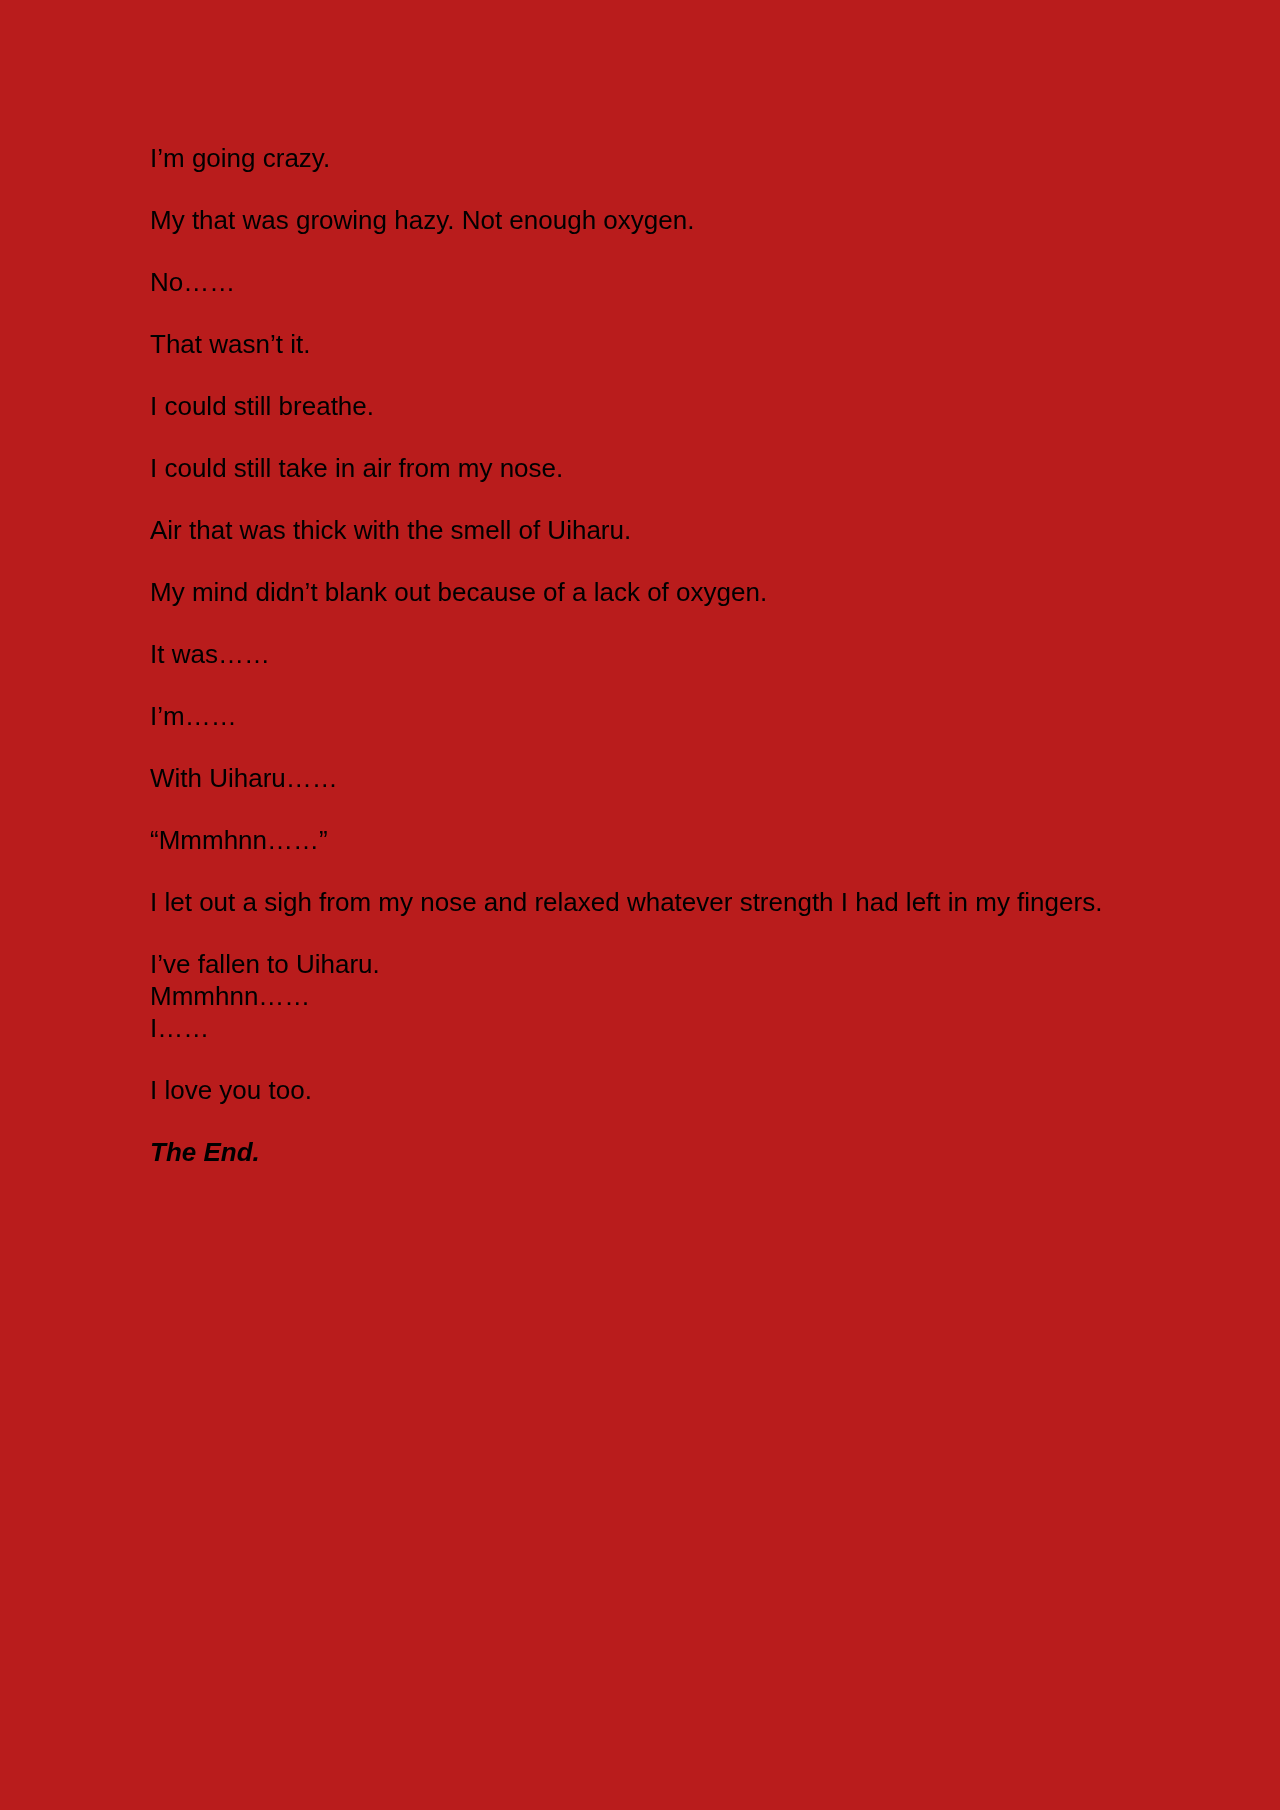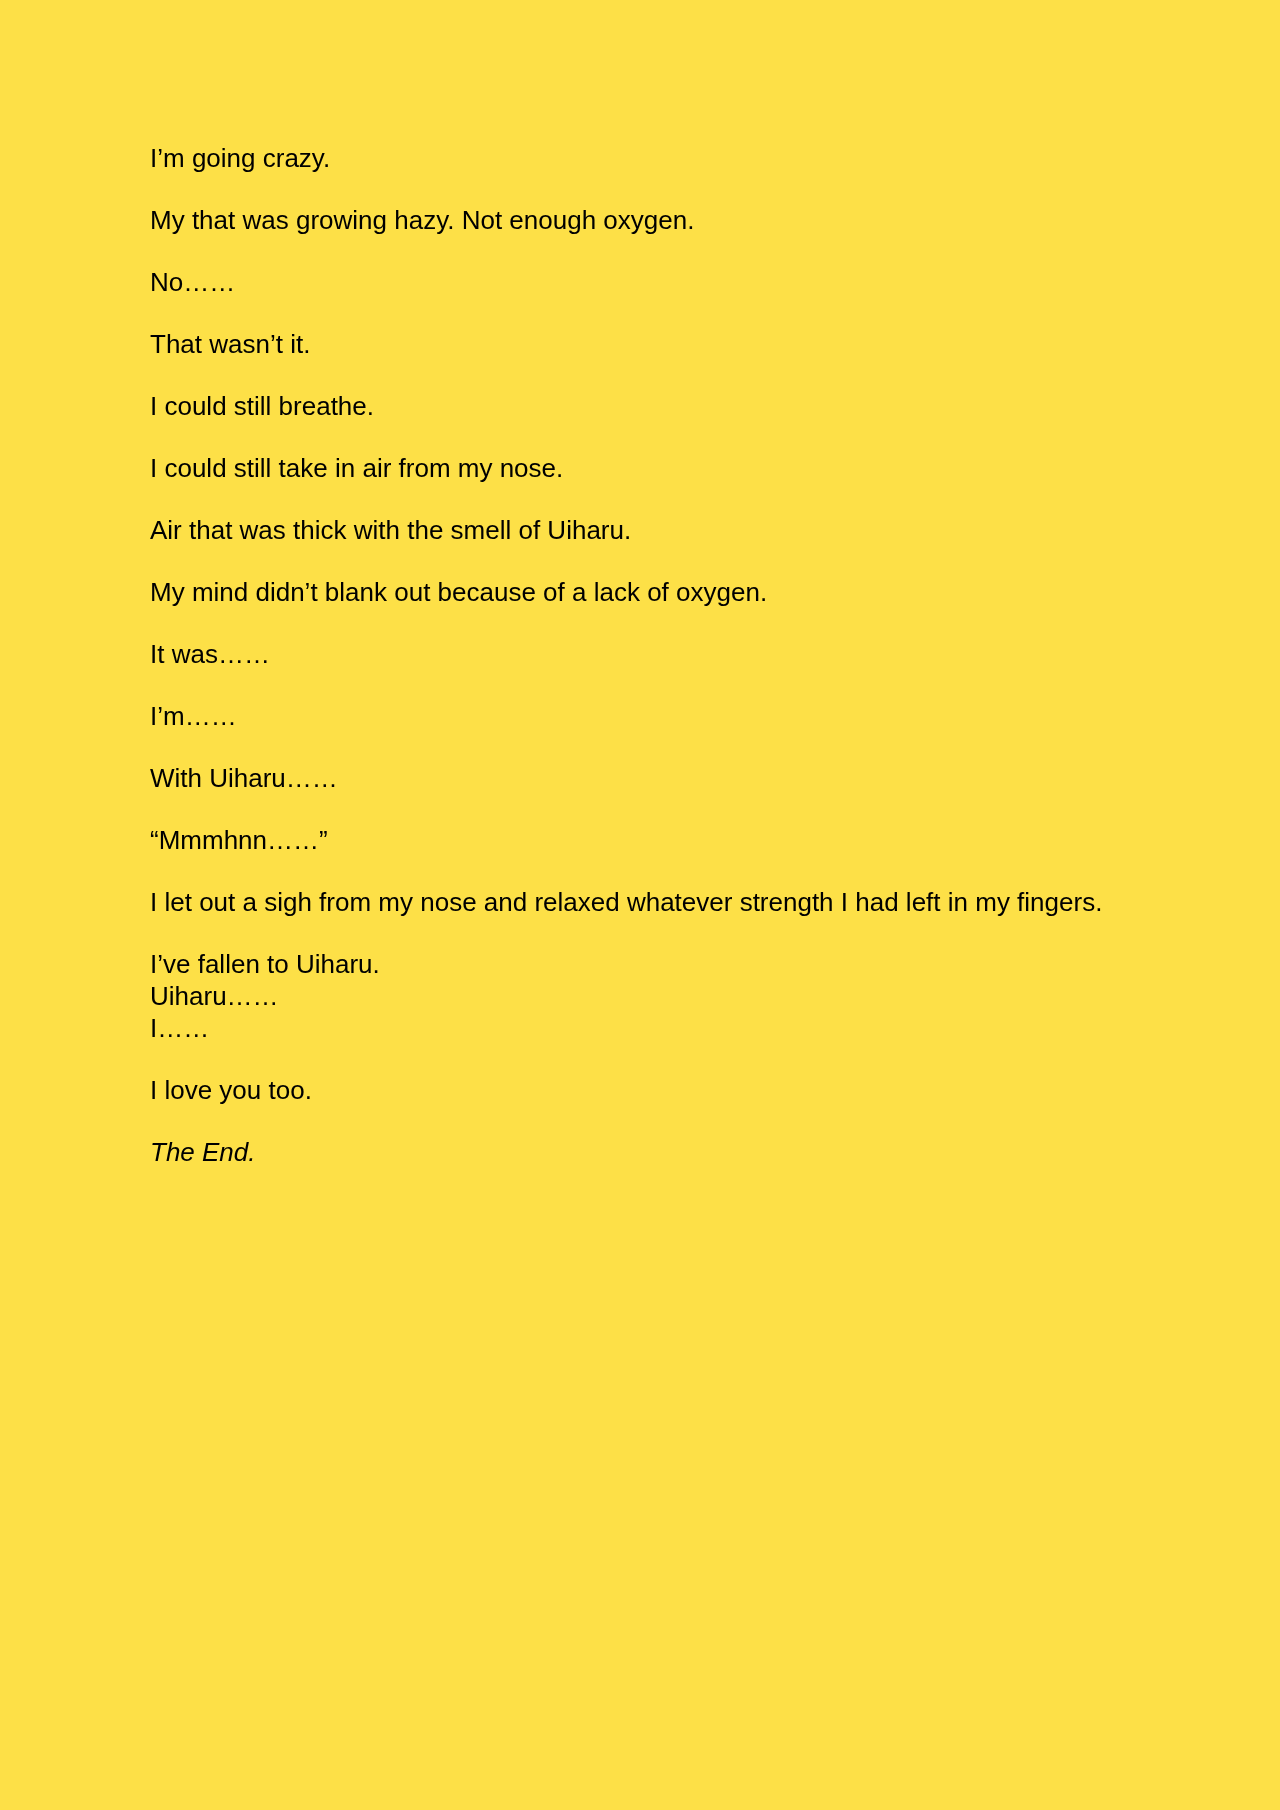--- a/index.html
+++ b/index.html
@@ -11,34 +11,35 @@
     width: 1280px;
     height: 1810px;
     position: relative;
     overflow: hidden;
   }
   main.page {
     box-sizing: border-box;
     width: 1280px;
     height: 1810px;
     padding: 142px 60px 0 150px;
-    background: #fde047;
+    background: #b91c1c;
   }
   .story p {
     margin: 0 0 30px 0;
     font-family: "Liberation Sans", "DejaVu Sans", sans-serif;
     font-size: 26px;
     line-height: 32px;
     font-weight: 400;
     color: #000000;
     letter-spacing: 0;
     white-space: nowrap;
   }
   .story p.italic {
     font-style: italic;
+    font-weight: bold;
   }
 </style>
 </head>
 <body>
 
 <main class="page">
   <article class="story">
     <p>I’m going crazy.</p>
     <p>My that was growing hazy. Not enough oxygen.</p>
     <p>No……</p>
@@ -47,19 +48,19 @@
     <p>I could still take in air from my nose.</p>
     <p>Air that was thick with the smell of Uiharu.</p>
     <p>My mind didn’t blank out because of a lack of oxygen.</p>
     <p>It was……</p>
     <p>I’m……</p>
     <p>With Uiharu……</p>
     <p>“Mmmhnn……”</p>
     <p>I let out a sigh from my nose and relaxed whatever strength I had left in my fingers.</p>
     <p>
       <span>I’ve fallen to Uiharu.</span><br>
-      <span>Uiharu……</span><br>
+      <span>Mmmhnn……</span><br>
       <span>I……</span>
     </p>
     <p>I love you too.</p>
     <p class="italic">The End.</p>
   </article>
 </main>
 
 </body></html>

